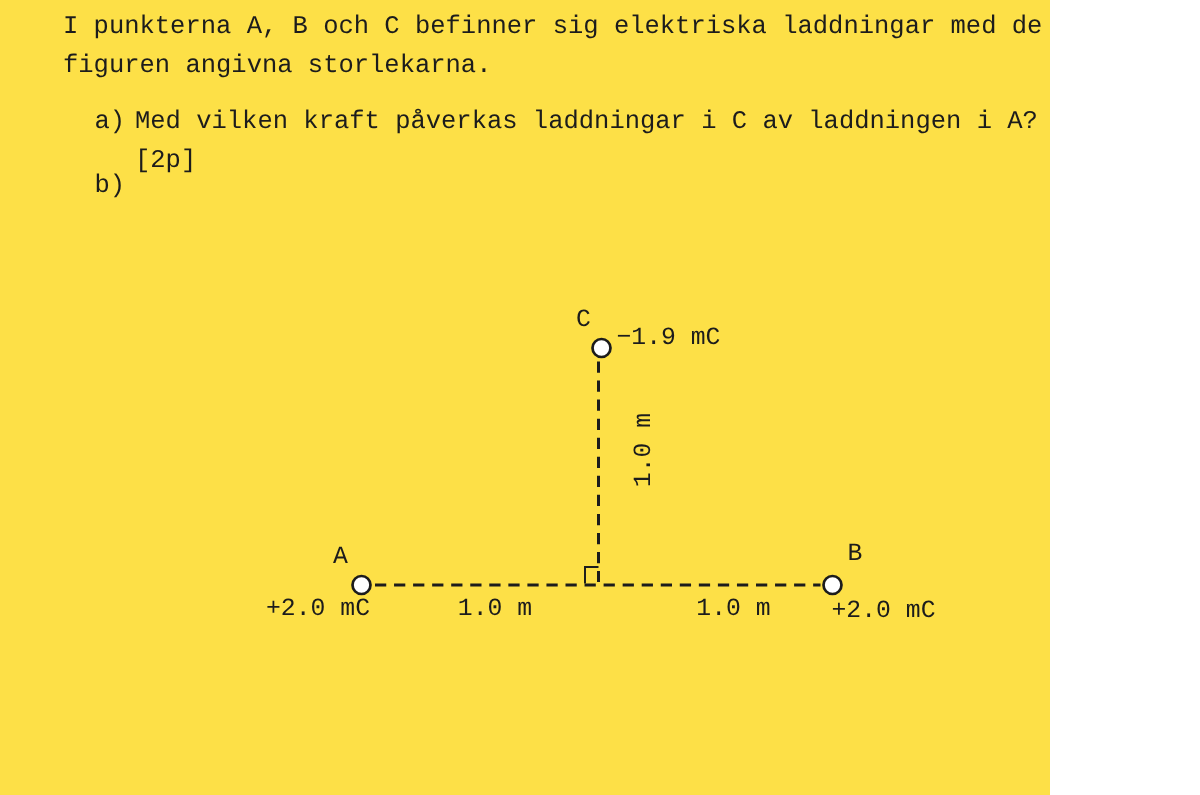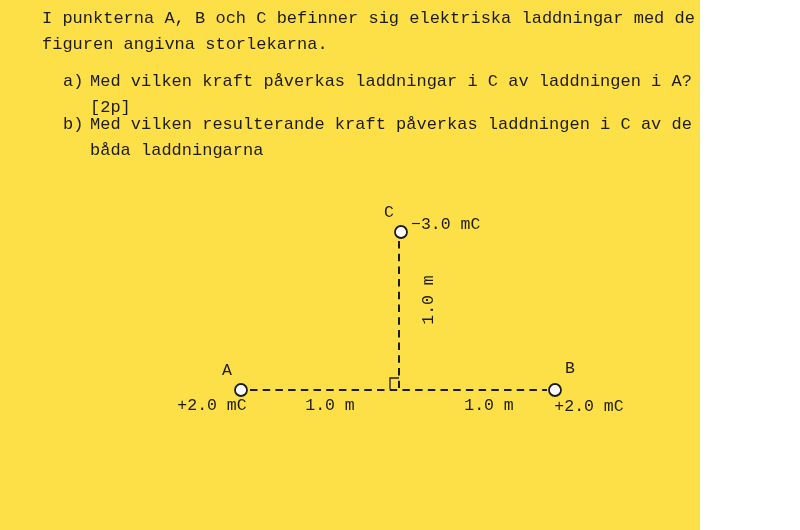--- a/index.html
+++ b/index.html
@@ -77,42 +77,41 @@
   <div class="qitem qitem-a">
     <span class="qlabel">a)</span>
     <span class="qtext">
       <span>Med vilken kraft påverkas laddningar i C av laddningen i A? [2p]</span>
     </span>
   </div>
 
   <div class="qitem qitem-b">
     <span class="qlabel">b)</span>
     <span class="qtext">
-      <span style="display:block">Med vilken resulterande kraft påverkas laddningen i C av de båda laddningarna</span>
     </span>
   </div>
 
   <div class="diagram">
 
     <svg width="800" height="530" viewBox="0 0 800 530">
 
       <line x1="250" y1="390" x2="547" y2="390" stroke="#1c1c1c" stroke-width="2" stroke-dasharray="7.5 5.2"></line>
 
       <line x1="399" y1="241" x2="399" y2="388" stroke="#1c1c1c" stroke-width="2" stroke-dasharray="7.5 5.2"></line>
 
       <polyline points="390,389 390,378 399,378" fill="none" stroke="#1c1c1c" stroke-width="1.3"></polyline>
 
       <circle cx="241" cy="390" r="6" fill="#ffffff" stroke="#1c1c1c" stroke-width="1.8"></circle>
       <circle cx="555" cy="390" r="6" fill="#ffffff" stroke="#1c1c1c" stroke-width="1.8"></circle>
       <circle cx="401" cy="232" r="6" fill="#ffffff" stroke="#1c1c1c" stroke-width="1.8"></circle>
     </svg>
 
     <div class="dlabel lbl-c centered">C</div>
 
-    <div class="dlabel chg-c">−3.0 mC</div>
+    <div class="dlabel chg-c">−1.9 mC</div>
 
     <div class="dlabel lbl-a centered">A</div>
 
     <div class="dlabel lbl-b centered">B</div>
 
     <div class="dlabel chg-a centered">+2.0 mC</div>
 
     <div class="dlabel chg-b centered">+2.0 mC</div>
 
     <div class="dlabel dist-am centered">1.0 m</div>

